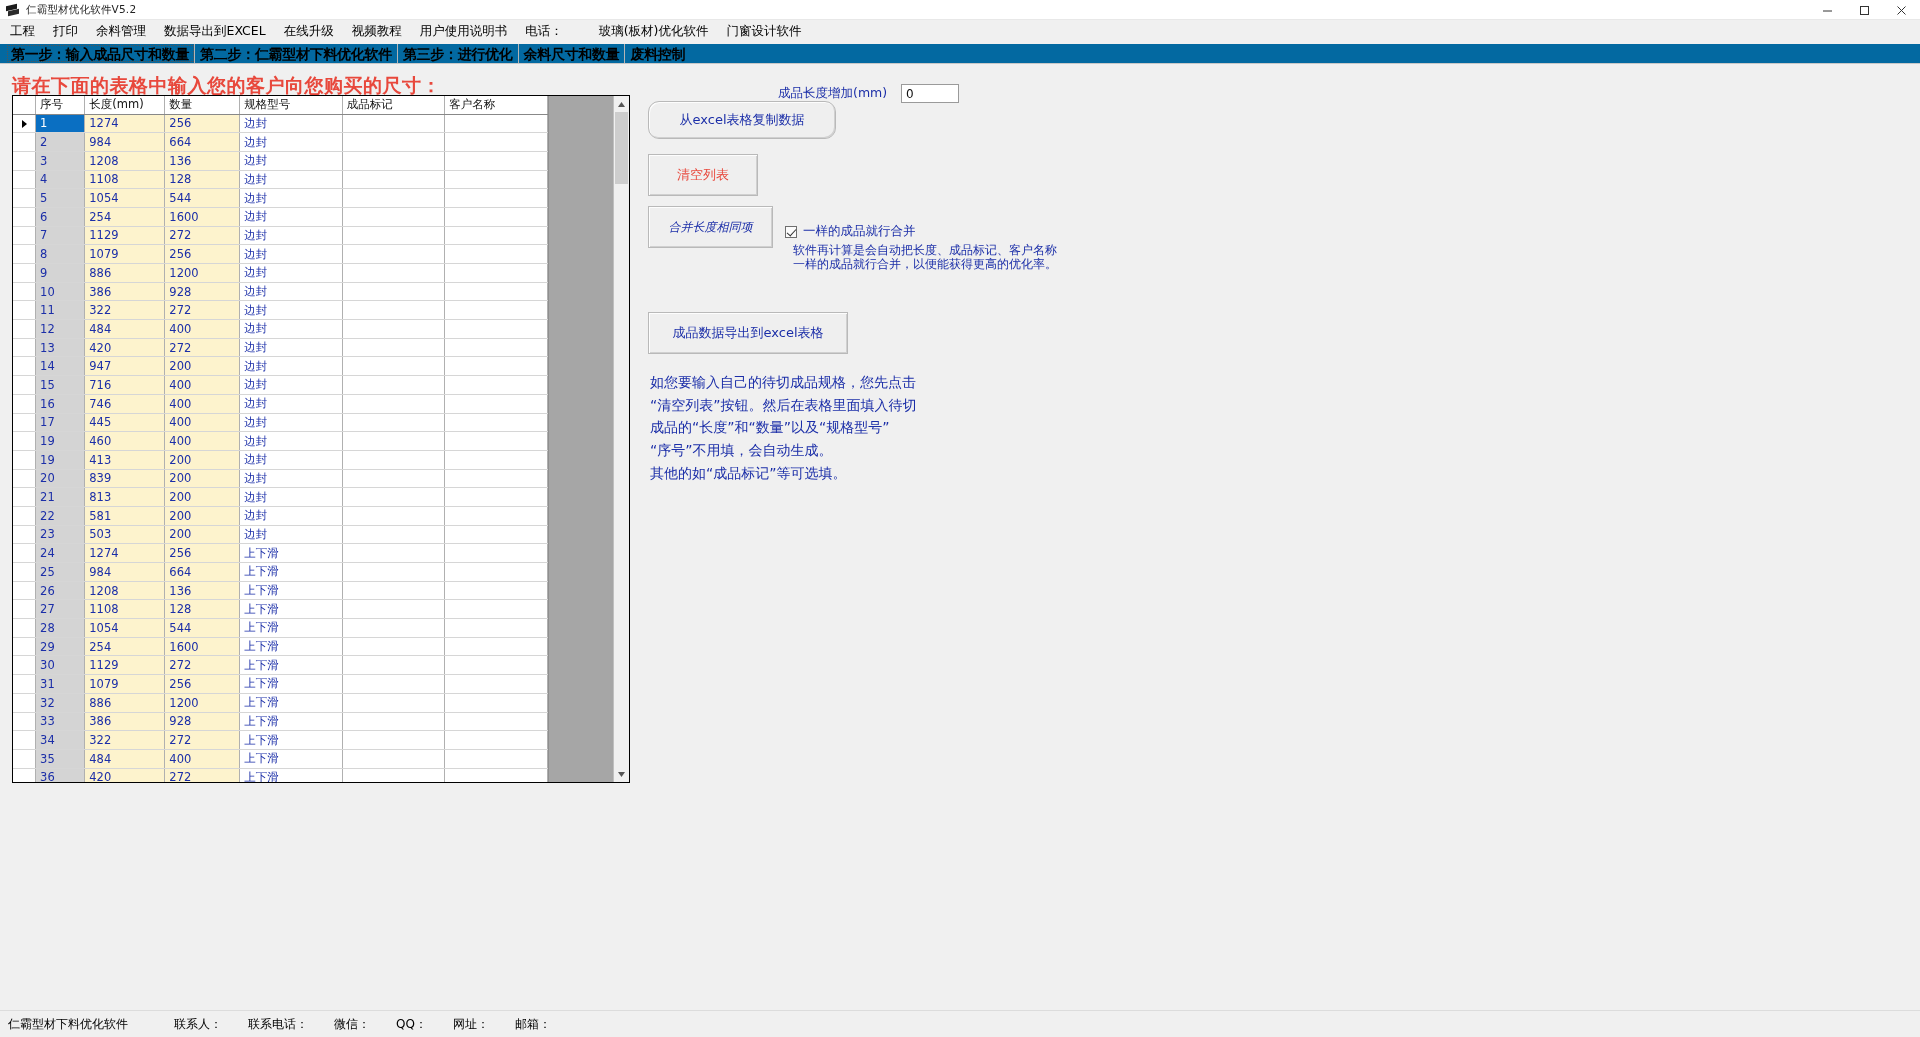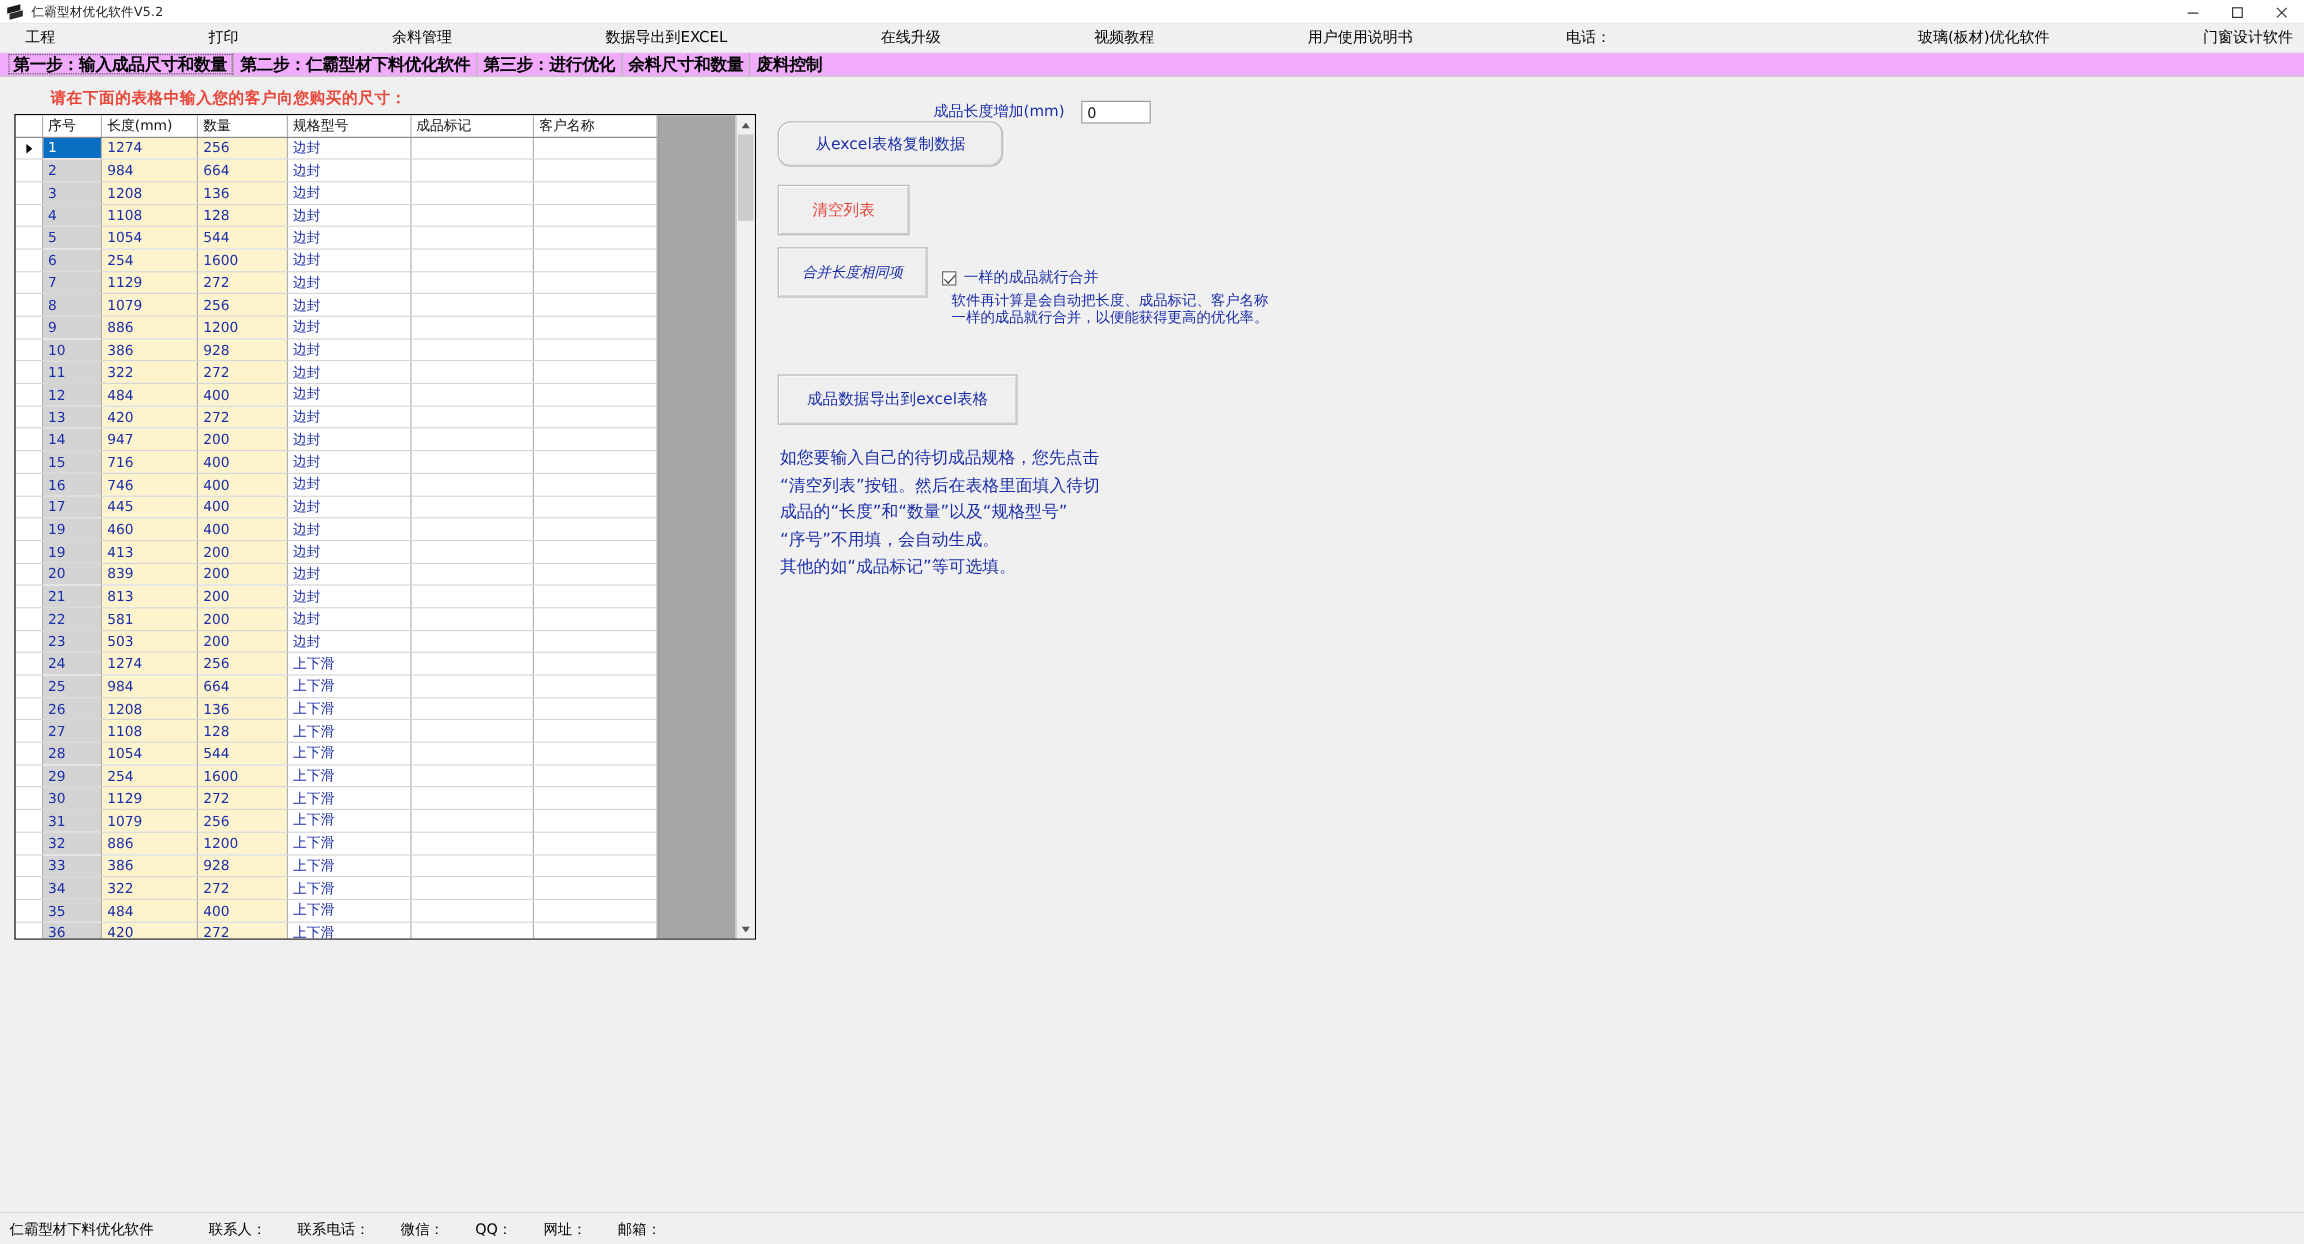--- a/index.html
+++ b/index.html
@@ -55,38 +55,37 @@
     color: #333;
   }
   .win-btn svg { display: block; }
 
   
   .menubar {
     height: 24px;
     background: #f0f0f0;
     display: flex;
     align-items: center;
-    padding-left: 12px;
+    padding-left: 1px;
     border-bottom: 1px solid #f0f0f0;
-    justify-content: space-between;
   }
   .menu-item {
     font-size: 12.5px;
     color: #000;
     padding: 2px 9px;
     white-space: nowrap;
     cursor: default;
     font-family: "DejaVu Sans", "Liberation Sans", sans-serif;
   }
   .menu-gap { width: 18px; }
 
   
   .tabrow {
     height: 20px;
-    background: #f0abfc;
+    background: #0369a1;
     display: flex;
     align-items: stretch;
     padding-left: 6px;
     border-bottom: 1px solid #c8c8c8;
   }
   .tab {
     font-size: 14px;
     font-weight: bold;
     color: #000;
     padding: 0 5px;
@@ -109,27 +108,26 @@
   .client {
     position: absolute;
     left: 0; top: 65px; right: 0; bottom: 27px;
     background: #f0f0f0;
   }
 
   
   .grid-heading {
     position: absolute;
     left: 12px; top: 8px;
-    font-size: 13px;
+    font-size: 19px;
     font-weight: bold;
     color: #e8483c;
     font-family: "DejaVu Sans", "Liberation Sans", sans-serif;
     letter-spacing: 0.5px;
     white-space: nowrap;
-    margin-left: 30px;
   }
 
   
   .grid-wrap {
     position: absolute;
     left: 12px; top: 30px;
     width: 618px; height: 688px;
     border: 1px solid #000;
     background: #ffffff;
     overflow: hidden;

